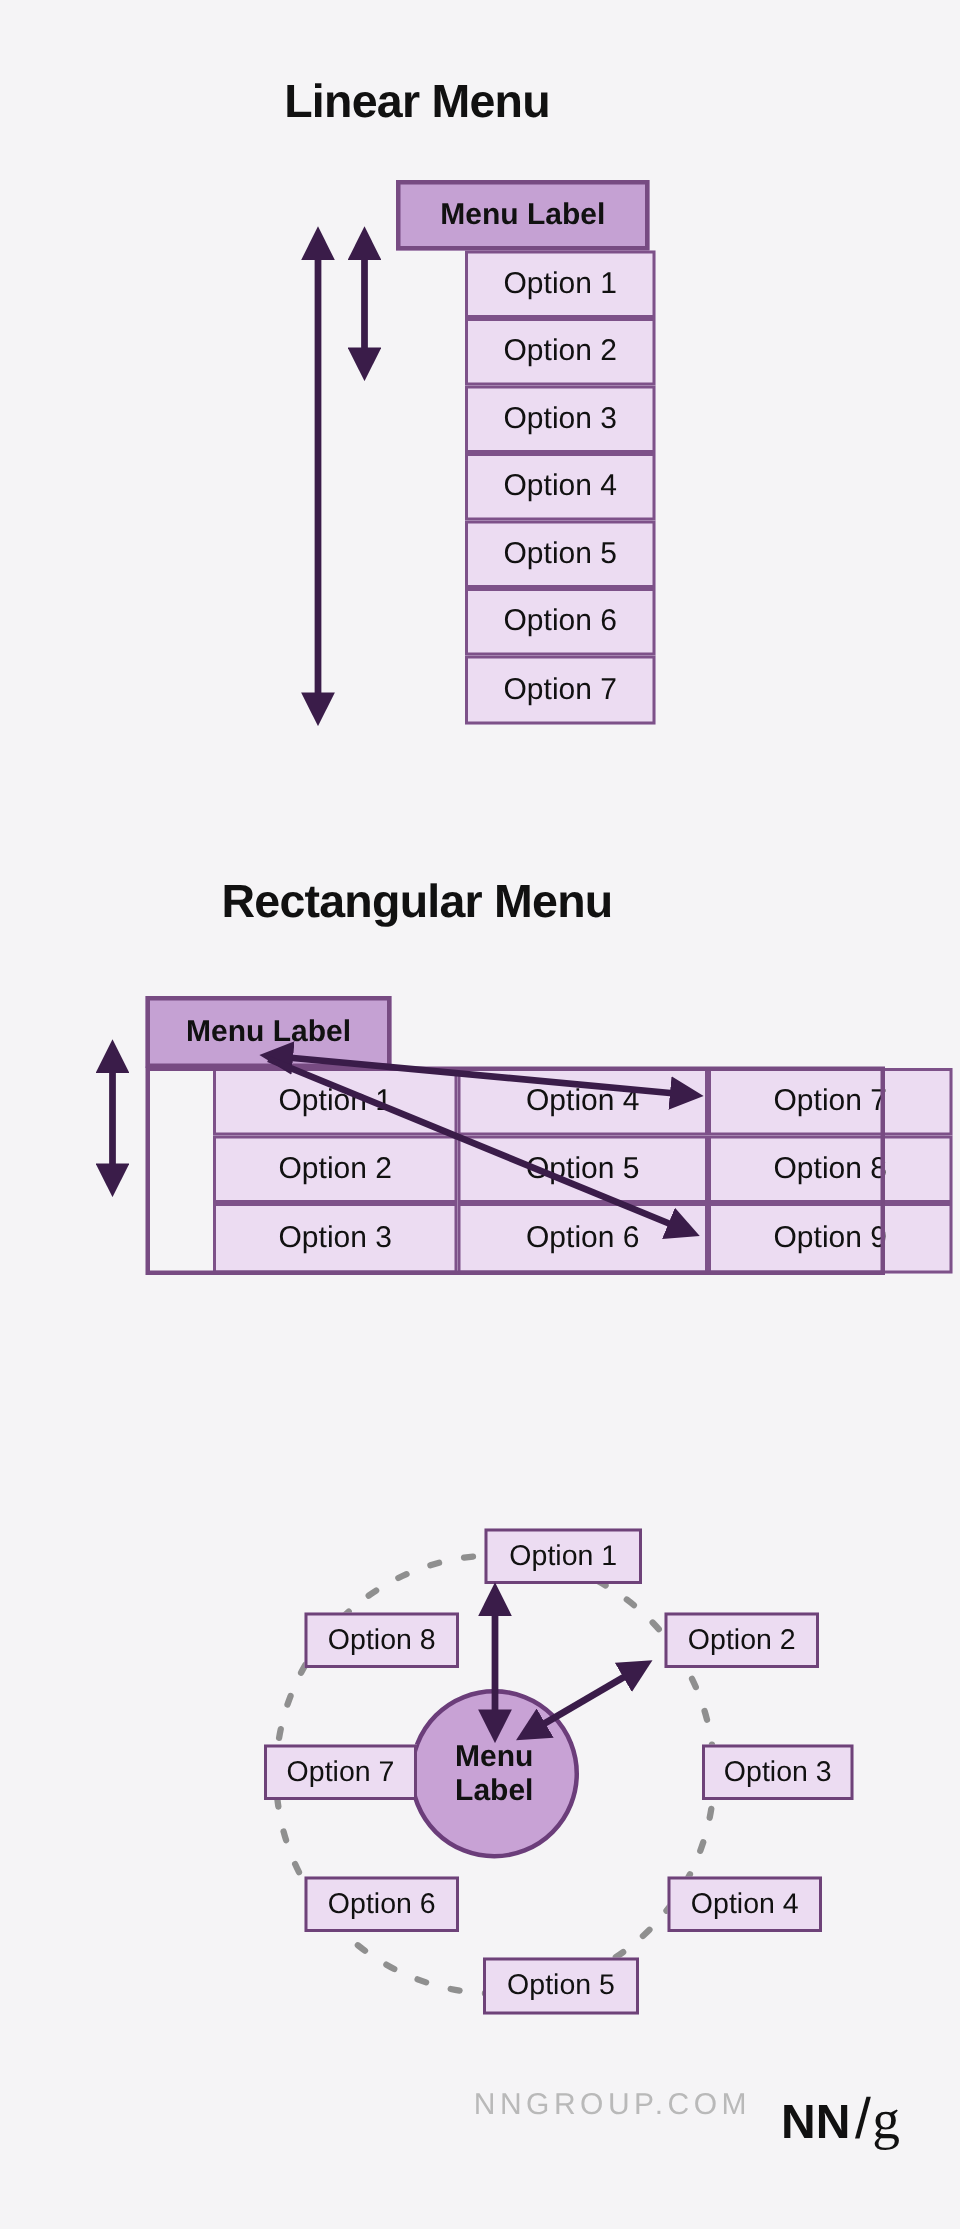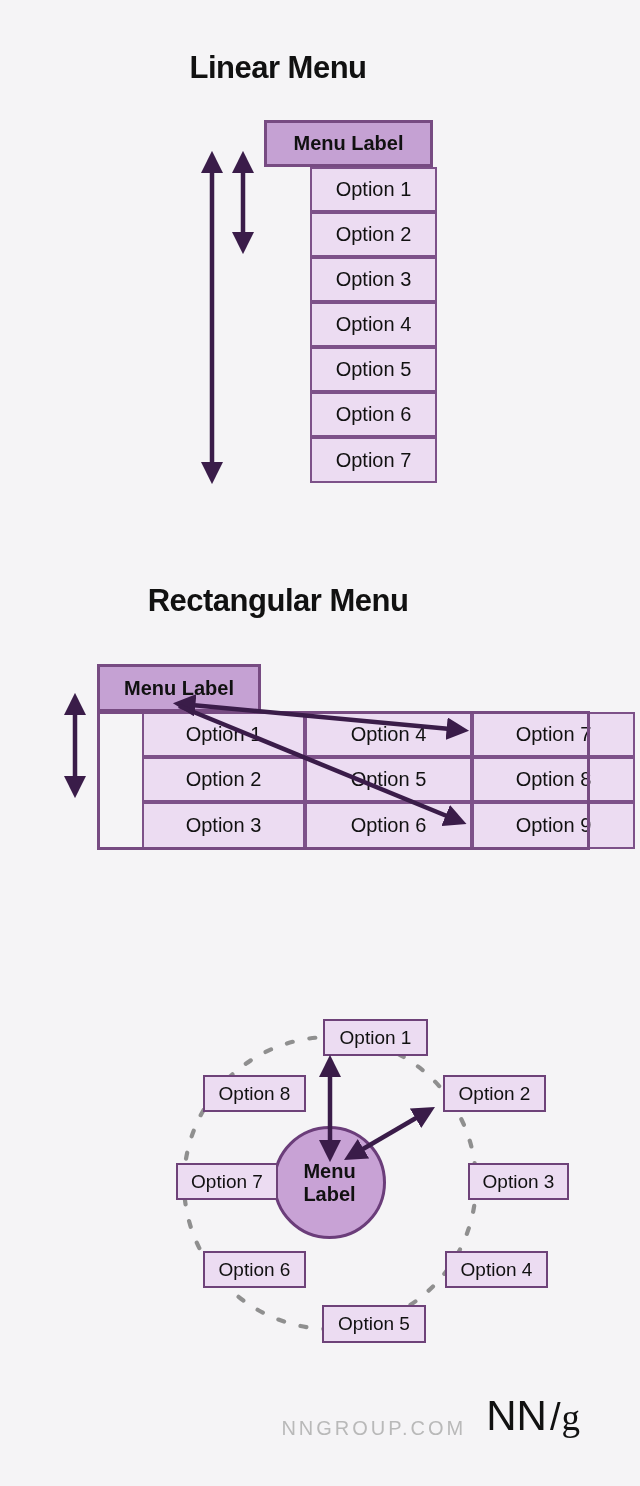--- a/index.html
+++ b/index.html
@@ -88,40 +88,40 @@
     line-height: 1.15;
     color: #111111;
     z-index: 2;
   }
   .pie-circle span { display: inline-block; width: 70px; }
 
   
   .footer {
     position: absolute;
     top: 1392px;
-    right: 60px;
-    display: flex;
-    align-items: flex-end;
+    right: 40px;
+    display: flex;
+    align-items: flex-start;
     gap: 20px;
     z-index: 5;
   }
   .footer-site {
     font-size: 20px;
     letter-spacing: 3px;
     color: #b9b9b9;
     font-weight: 400;
   }
   .footer-logo {
     display: flex;
     align-items: baseline;
     color: #111111;
   }
   .logo-nn {
-    font-weight: 400;
-    font-size: 42px;
+    font-weight: 700;
+    font-size: 32px;
     letter-spacing: 0px;
   }
   .logo-slash {
     font-size: 38px;
     font-weight: 300;
     margin: 0 1px 0 3px;
   }
   .logo-g {
     font-family: "Liberation Serif", "DejaVu Serif", serif;
     font-size: 37px;

